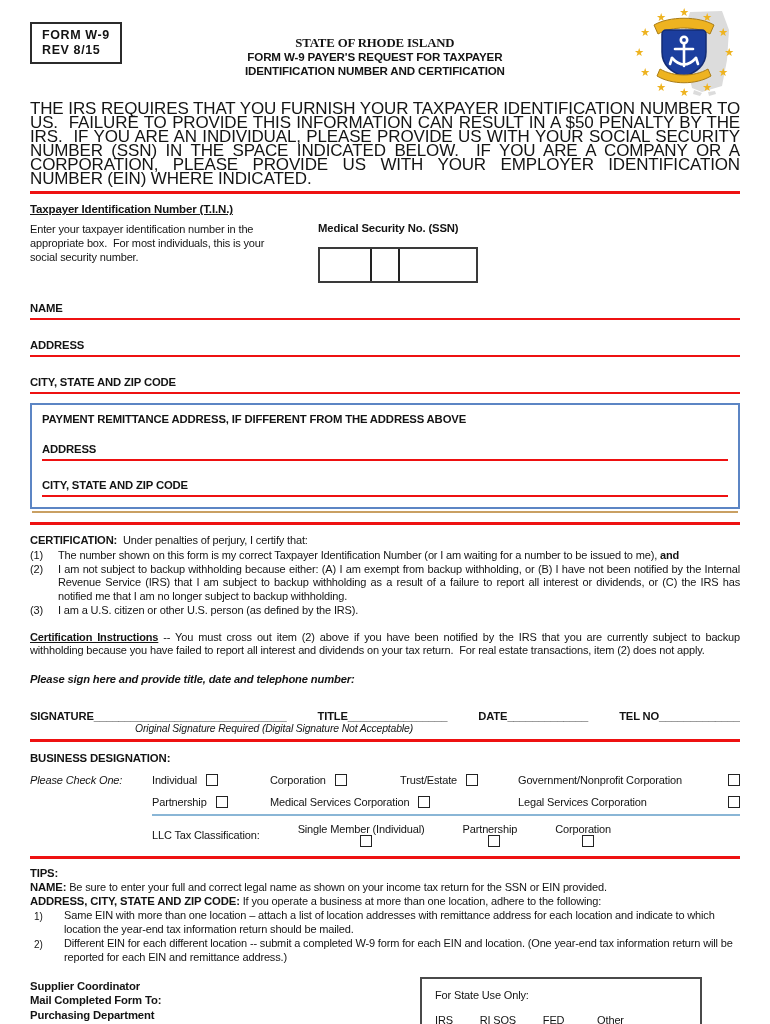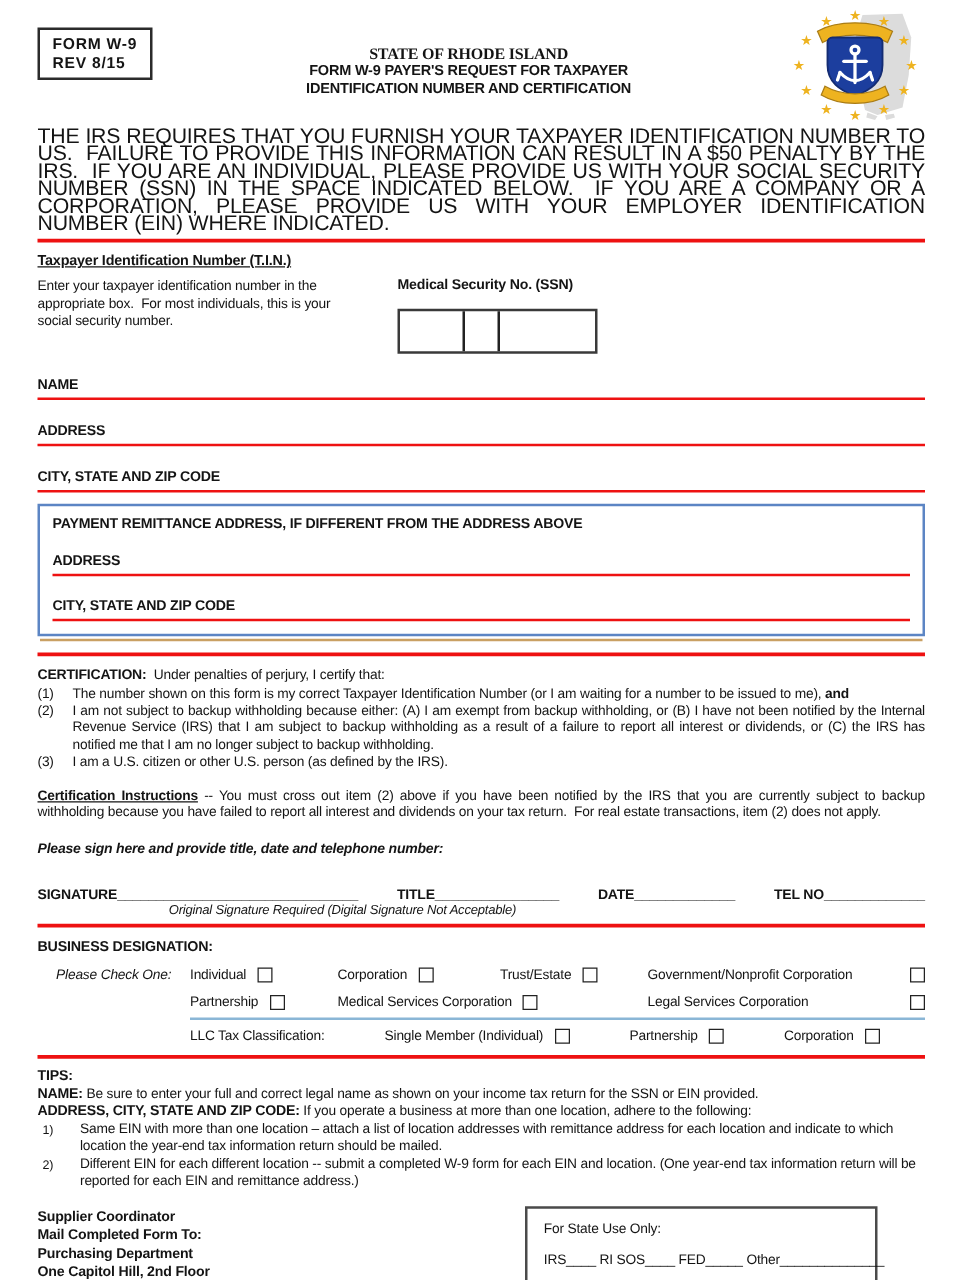--- a/index.html
+++ b/index.html
@@ -48,30 +48,30 @@
   .cinstr .ulabel{font-weight:bold;text-decoration:underline;}
   .signnote{margin-top:15px;font-weight:bold;font-style:italic;font-size:11.2px;}
   .sigrow{display:flex;margin-top:24px;font-size:11.2px;white-space:nowrap;align-items:baseline;}
   .sigrow .slabel{font-weight:bold;}
   .sigrow .blank{font-weight:bold;letter-spacing:0;}
   .sigrow .gap{flex:1;}
   .signote2{margin-left:105px;font-style:italic;font-size:10.4px;margin-top:1px;}
   .rl-3{margin-top:5px;}
   
   .bd-head{margin-top:10px;font-weight:bold;font-size:11.4px;}
-  .bd-row{display:flex;align-items:center;margin-top:10px;font-size:11px;text-align:center;}
+  .bd-row{display:flex;align-items:center;margin-top:10px;font-size:11px;}
   .bd-lab{flex:0 0 122px;font-style:italic;}
   .bd-item{display:flex;align-items:center;}
   .cb{display:inline-block;width:12px;height:12px;border:1.6px solid #222;box-sizing:border-box;margin-left:9px;background:#fff;}
   .w1{width:118px}.w2{width:130px}.w3{width:118px}
   .grow{flex:1;display:flex;align-items:center;justify-content:space-between;}
   .w2b{width:248px}
   .blueline{height:2px;background:#8ab6d6;margin:6px 0 0 122px;}
   .bd-row3{margin-top:7px;}
-  .bd-row3 .sp{margin-left:48px;}
+  .bd-row3 .sp{margin-left:38px;flex-direction:column;}
   .rl-4{margin-top:9px;}
   
   .tips{font-size:11px;line-height:13.8px;margin-top:8px;}
   .tips .thead{font-weight:bold;font-size:11.3px;}
   .tip-item{display:flex;margin-top:0.5px;}
   .tip-item .num{flex:0 0 30px;font-size:10px;padding-top:1px;padding-left:4px;}
   .tip-item .ttext{flex:1;}
   
   .foot{display:flex;margin-top:14px;}
   .mail{width:390px;font-weight:bold;font-size:11.3px;line-height:14.6px;}

